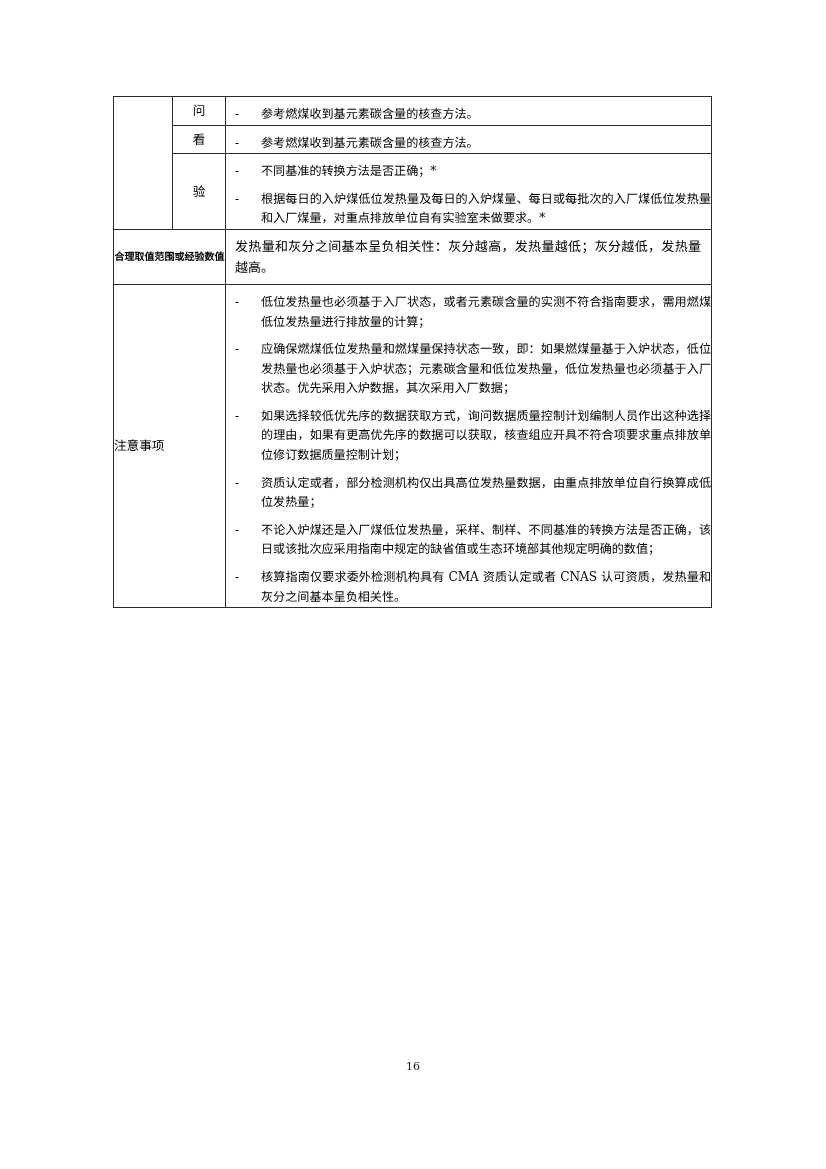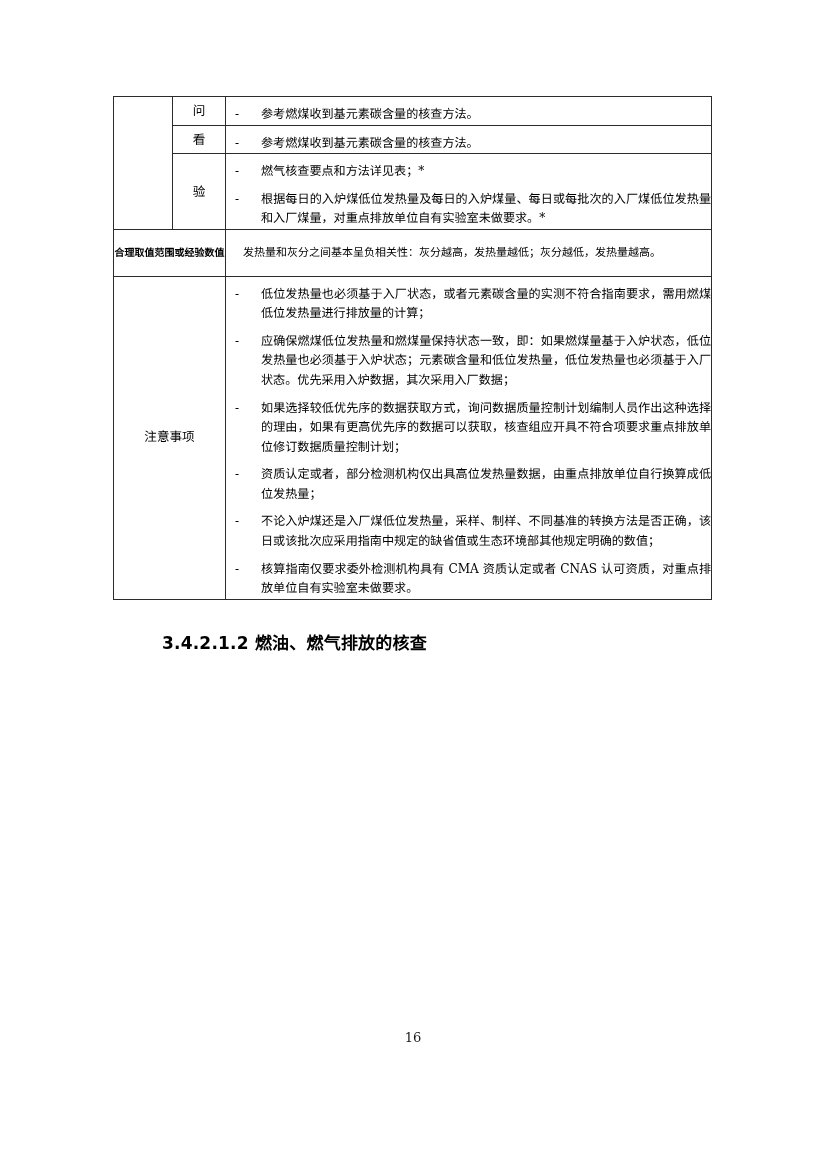--- a/index.html
+++ b/index.html
@@ -53,38 +53,37 @@
   }
   .cell-label-bold {
     text-align: center;
     font-weight: bold;
     font-size: 10px;
     padding: 6px 3px;
     line-height: 1.5;
     font-family: "DejaVu Sans", "Liberation Sans", sans-serif;
   }
   .cell-label-plain {
-    text-align: center;
     font-size: 12.6px;
     padding: 6px 3px;
     line-height: 1.5;
   }
 
   .cell-body {
     padding: 5px 8px 5px 5px;
   }
   .cell-body.plain {
     padding: 6px 10px 6px 9px;
     text-indent: 0;
   }
   .plain-para {
-    margin: 8px;
+    margin: 0;
     line-height: 1.62;
     text-align: justify;
-    font-size: 11px;
+    font-size: 13px;
   }
 
   ul.dash-list {
     list-style: none;
     margin: 0;
     padding: 0;
   }
   ul.dash-list > li {
     position: relative;
     padding-left: 35px;
@@ -115,23 +114,23 @@
     text-align: justify;
     text-indent: 2em;
     letter-spacing: 0.15px;
   }
 
   
   .page-number {
     position: absolute;
     left: 0;
     right: 0;
-    top: 1030px;
+    top: 1060px;
     text-align: center;
-    font-size: 13px;
+    font-size: 11px;
     color: #1a1a1a;
   }
 </style>
 </head>
 <body>
 
 <div class="page">
   <div class="content">
 
     <table class="audit-table">
@@ -158,21 +157,21 @@
             <ul class="dash-list">
               <li>参考燃煤收到基元素碳含量的核查方法。</li>
             </ul>
           </td>
         </tr>
 
         <tr>
           <td class="cell-label">验</td>
           <td class="cell-body">
             <ul class="dash-list">
-              <li>燃气核查要点和方法详见表；*</li>
+              <li>不同基准的转换方法是否正确；*</li>
               <li>根据每日的入炉煤低位发热量及每日的入炉煤量、每日或每批次的入厂煤低位发热量和入厂煤量，对重点排放单位自有实验室未做要求。*</li>
             </ul>
           </td>
         </tr>
 
         <tr>
           <td class="cell-label-bold" colspan="2">合理取值范围或经验数值</td>
           <td class="cell-body plain">
             <p class="plain-para">发热量和灰分之间基本呈负相关性：灰分越高，发热量越低；灰分越低，发热量越高。</p>
           </td>
@@ -180,27 +179,26 @@
 
         <tr>
           <td class="cell-label-plain" colspan="2">注意事项</td>
           <td class="cell-body">
             <ul class="dash-list">
               <li>低位发热量也必须基于入厂状态，或者元素碳含量的实测不符合指南要求，需用燃煤低位发热量进行排放量的计算；</li>
               <li>应确保燃煤低位发热量和燃煤量保持状态一致，即：如果燃煤量基于入炉状态，低位发热量也必须基于入炉状态；元素碳含量和低位发热量，低位发热量也必须基于入厂状态。优先采用入炉数据，其次采用入厂数据；</li>
               <li>如果选择较低优先序的数据获取方式，询问数据质量控制计划编制人员作出这种选择的理由，如果有更高优先序的数据可以获取，核查组应开具不符合项要求重点排放单位修订数据质量控制计划；</li>
               <li>资质认定或者，部分检测机构仅出具高位发热量数据，由重点排放单位自行换算成低位发热量；</li>
               <li>不论入炉煤还是入厂煤低位发热量，采样、制样、不同基准的转换方法是否正确，该日或该批次应采用指南中规定的缺省值或生态环境部其他规定明确的数值；</li>
-              <li>核算指南仅要求委外检测机构具有 CMA 资质认定或者 CNAS 认可资质，对重点排放单位自有实验室未做要求。</li>
+              <li>核算指南仅要求委外检测机构具有 CMA 资质认定或者 CNAS 认可资质，发热量和灰分之间基本呈负相关性。</li>
             </ul>
           </td>
         </tr>
 
       </tbody>
     </table>
 
-    <h2 class="section-heading">3.4.2.1.2 燃油、燃气排放的核查</h2>
 
 
   </div>
 
   <div class="page-number">16</div>
 </div>
 
 </body></html>

